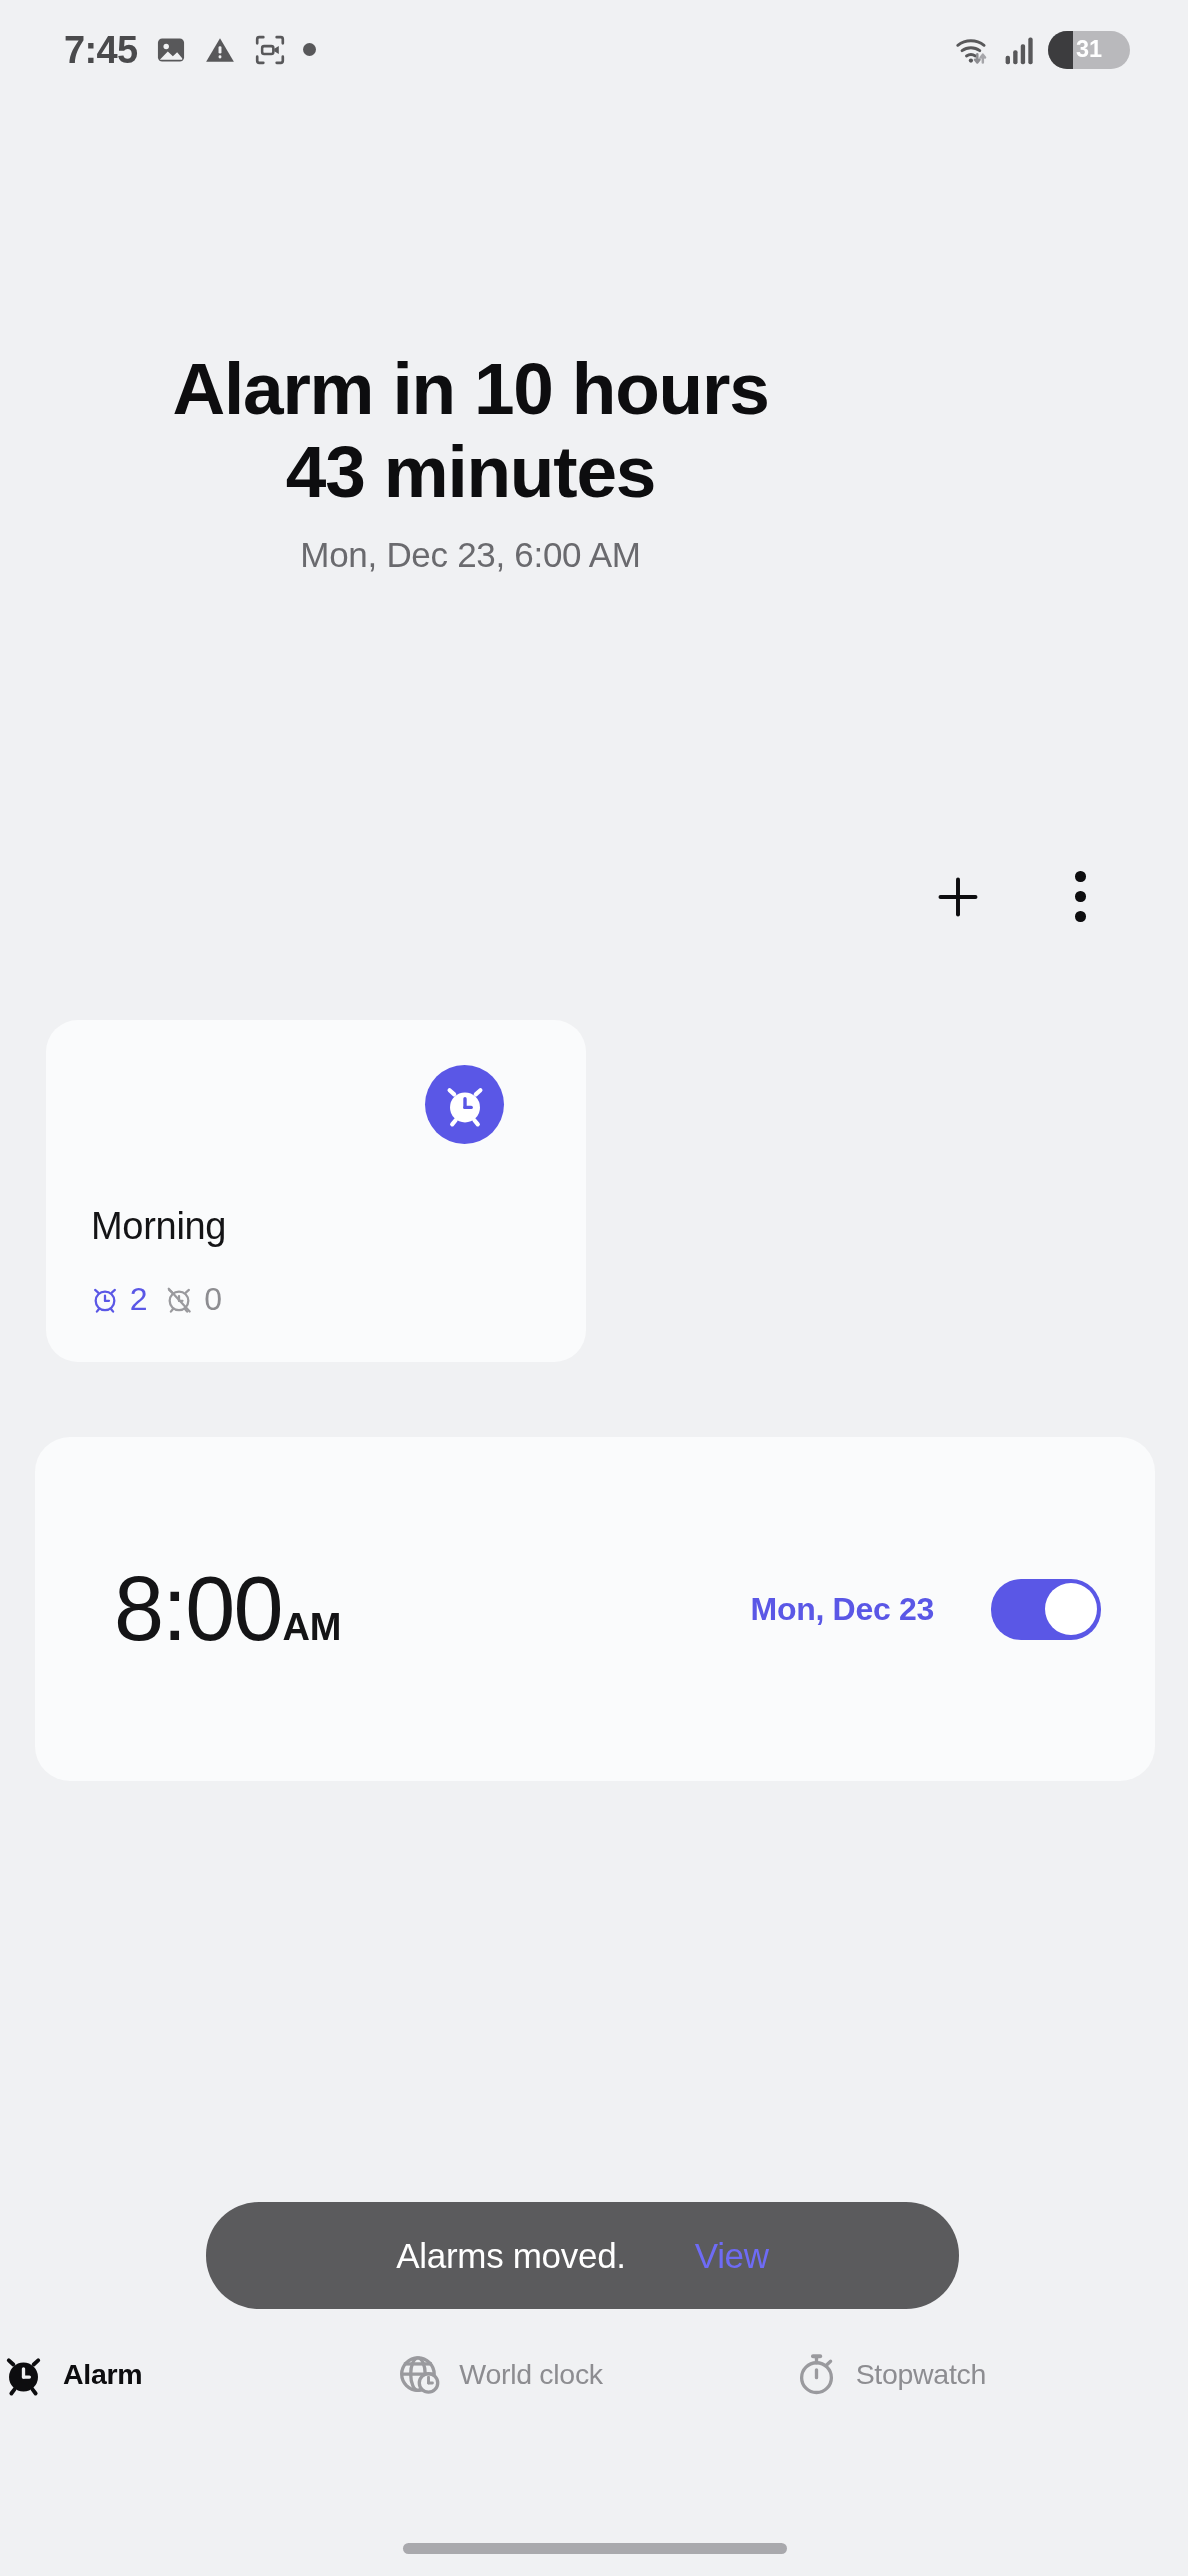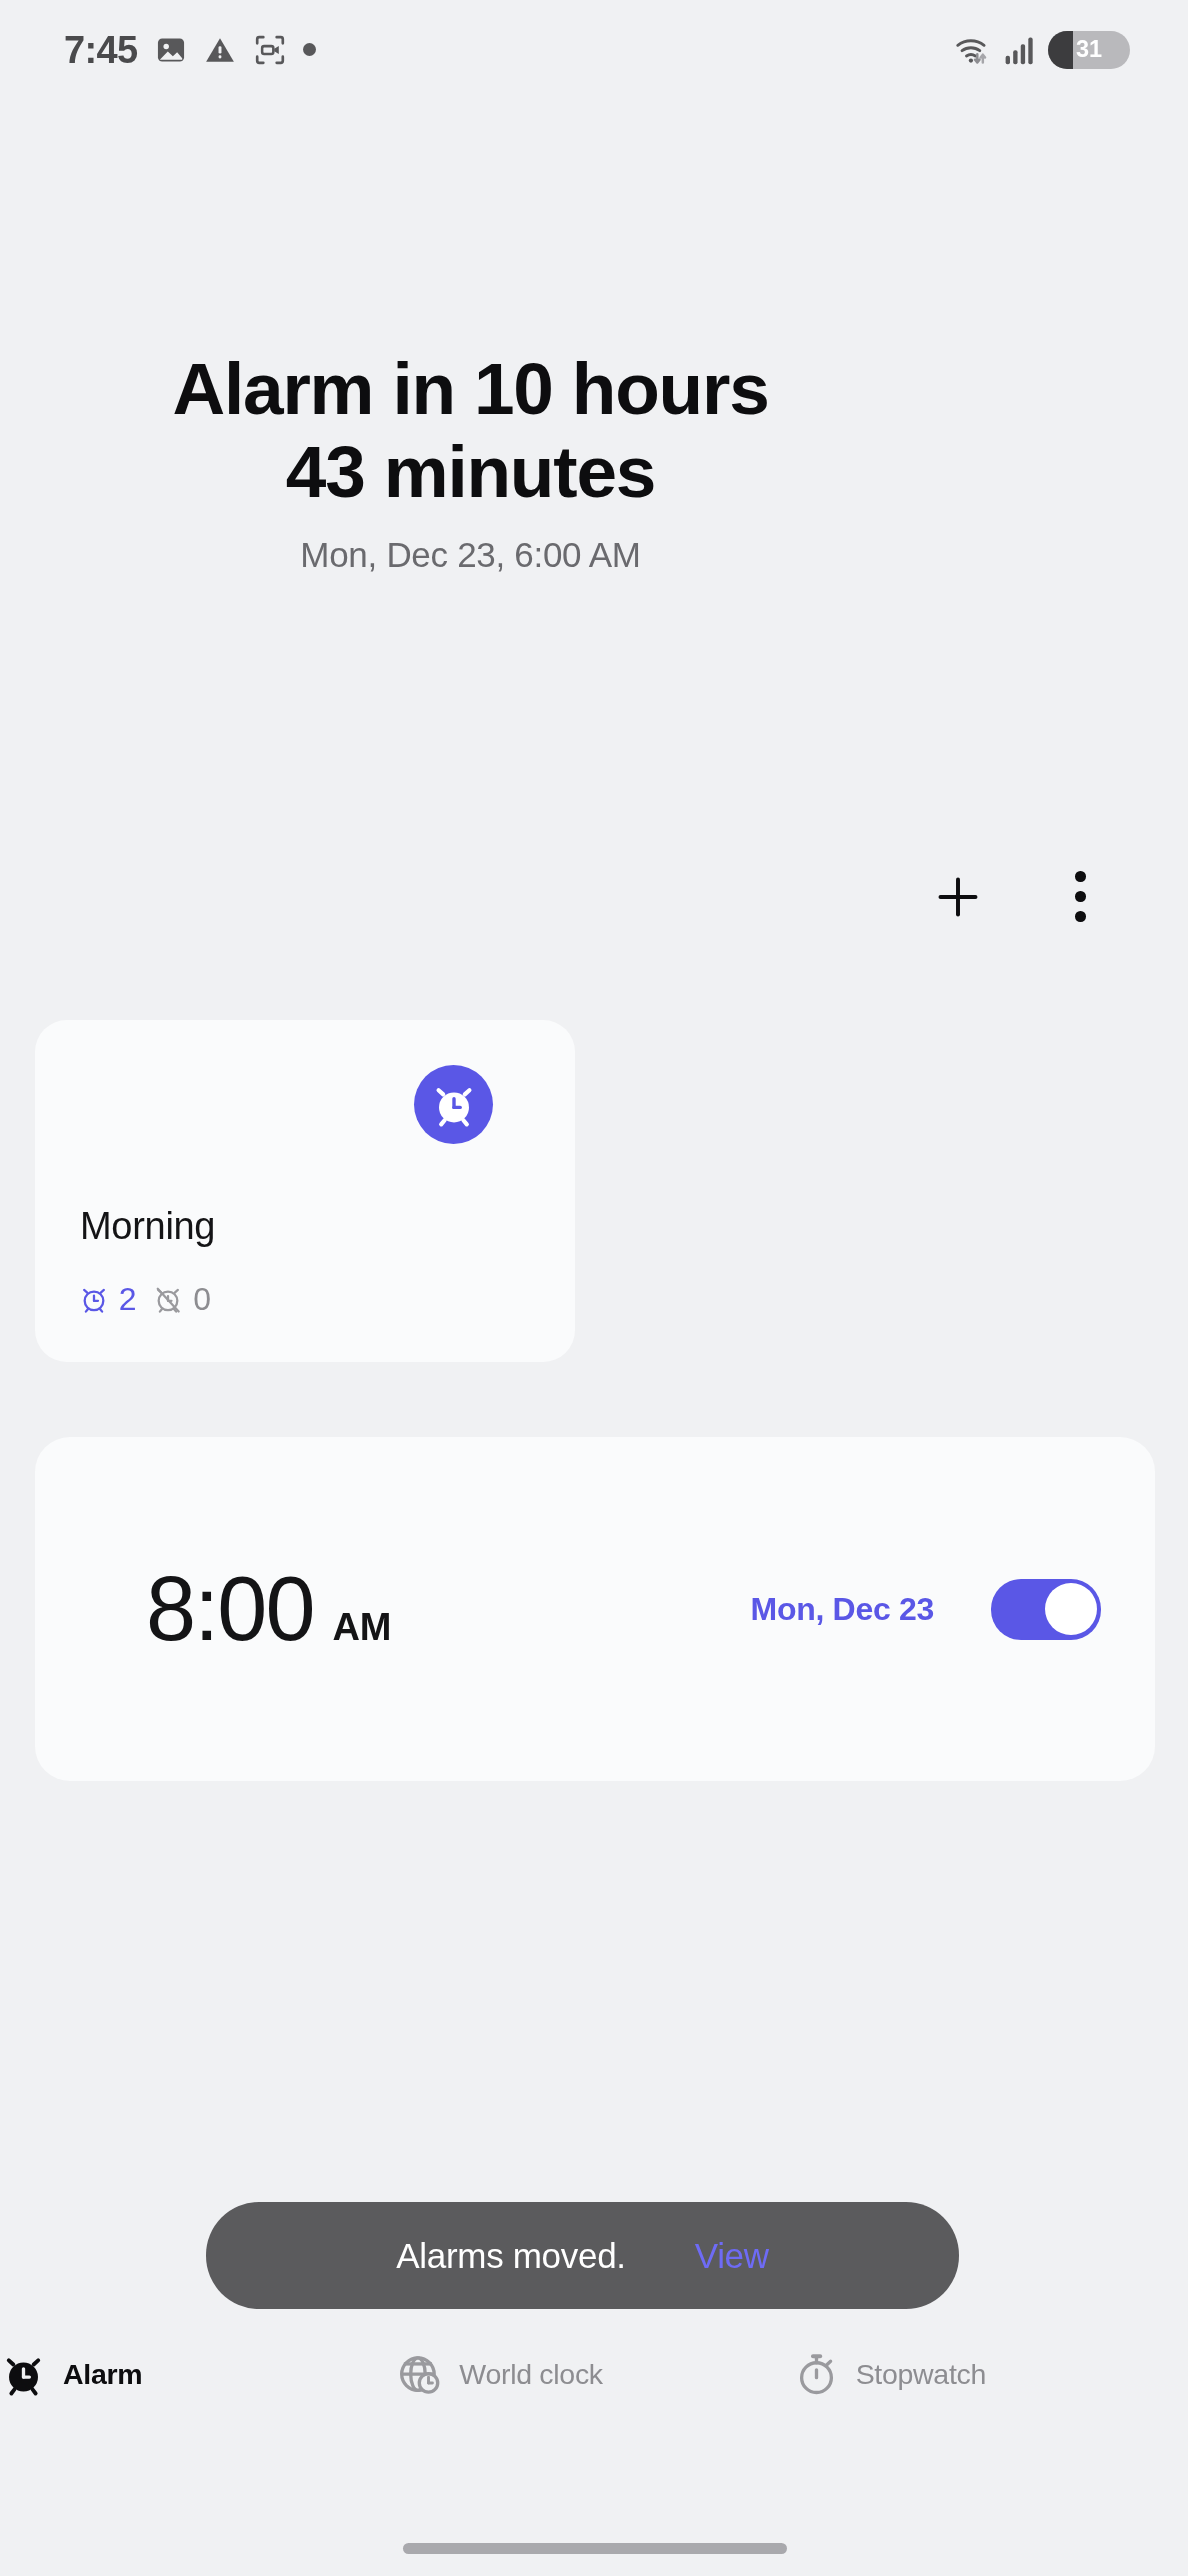--- a/index.html
+++ b/index.html
@@ -83,21 +83,21 @@
   }
   .kebab { display:flex; flex-direction:column; gap:9.3px; align-items:center; }
   .kebab span {
     display:block; width:10.5px; height:10.5px;
     border-radius:50%; background:#0d0d0f;
   }
 
   
   .group-card {
     position:absolute;
-    left:35px; top:1020px;
+    left:46px; top:1020px;
     width:540px; height:342px;
     background:#fafbfc;
     border-radius:32px;
     cursor:pointer;
   }
   .group-badge {
     position:absolute; top:45px; right:82px;
     width:79px; height:79px;
     border-radius:50%;
     background:#5a57e6;
@@ -123,21 +123,21 @@
     left:35px; top:1437px;
     width:1120px; height:344px;
     background:#fafbfc;
     border-radius:35px;
     display:flex; align-items:center;
     justify-content:space-between;
     padding:0 54px 0 79px;
     cursor:pointer;
   }
   .alarm-time {
-    display:flex; align-items:baseline; gap:19px;margin-left:32px;
+    display:flex; align-items:baseline; gap:1px;
   }
   .alarm-hhmm {
     font-size:90px; font-weight:400; color:#141416;
     letter-spacing:-1.9px; line-height:1;
   }
   .alarm-ampm {
     font-size:38px; font-weight:700; color:#141416;
     letter-spacing:-0.3px;
   }
   .alarm-right {

